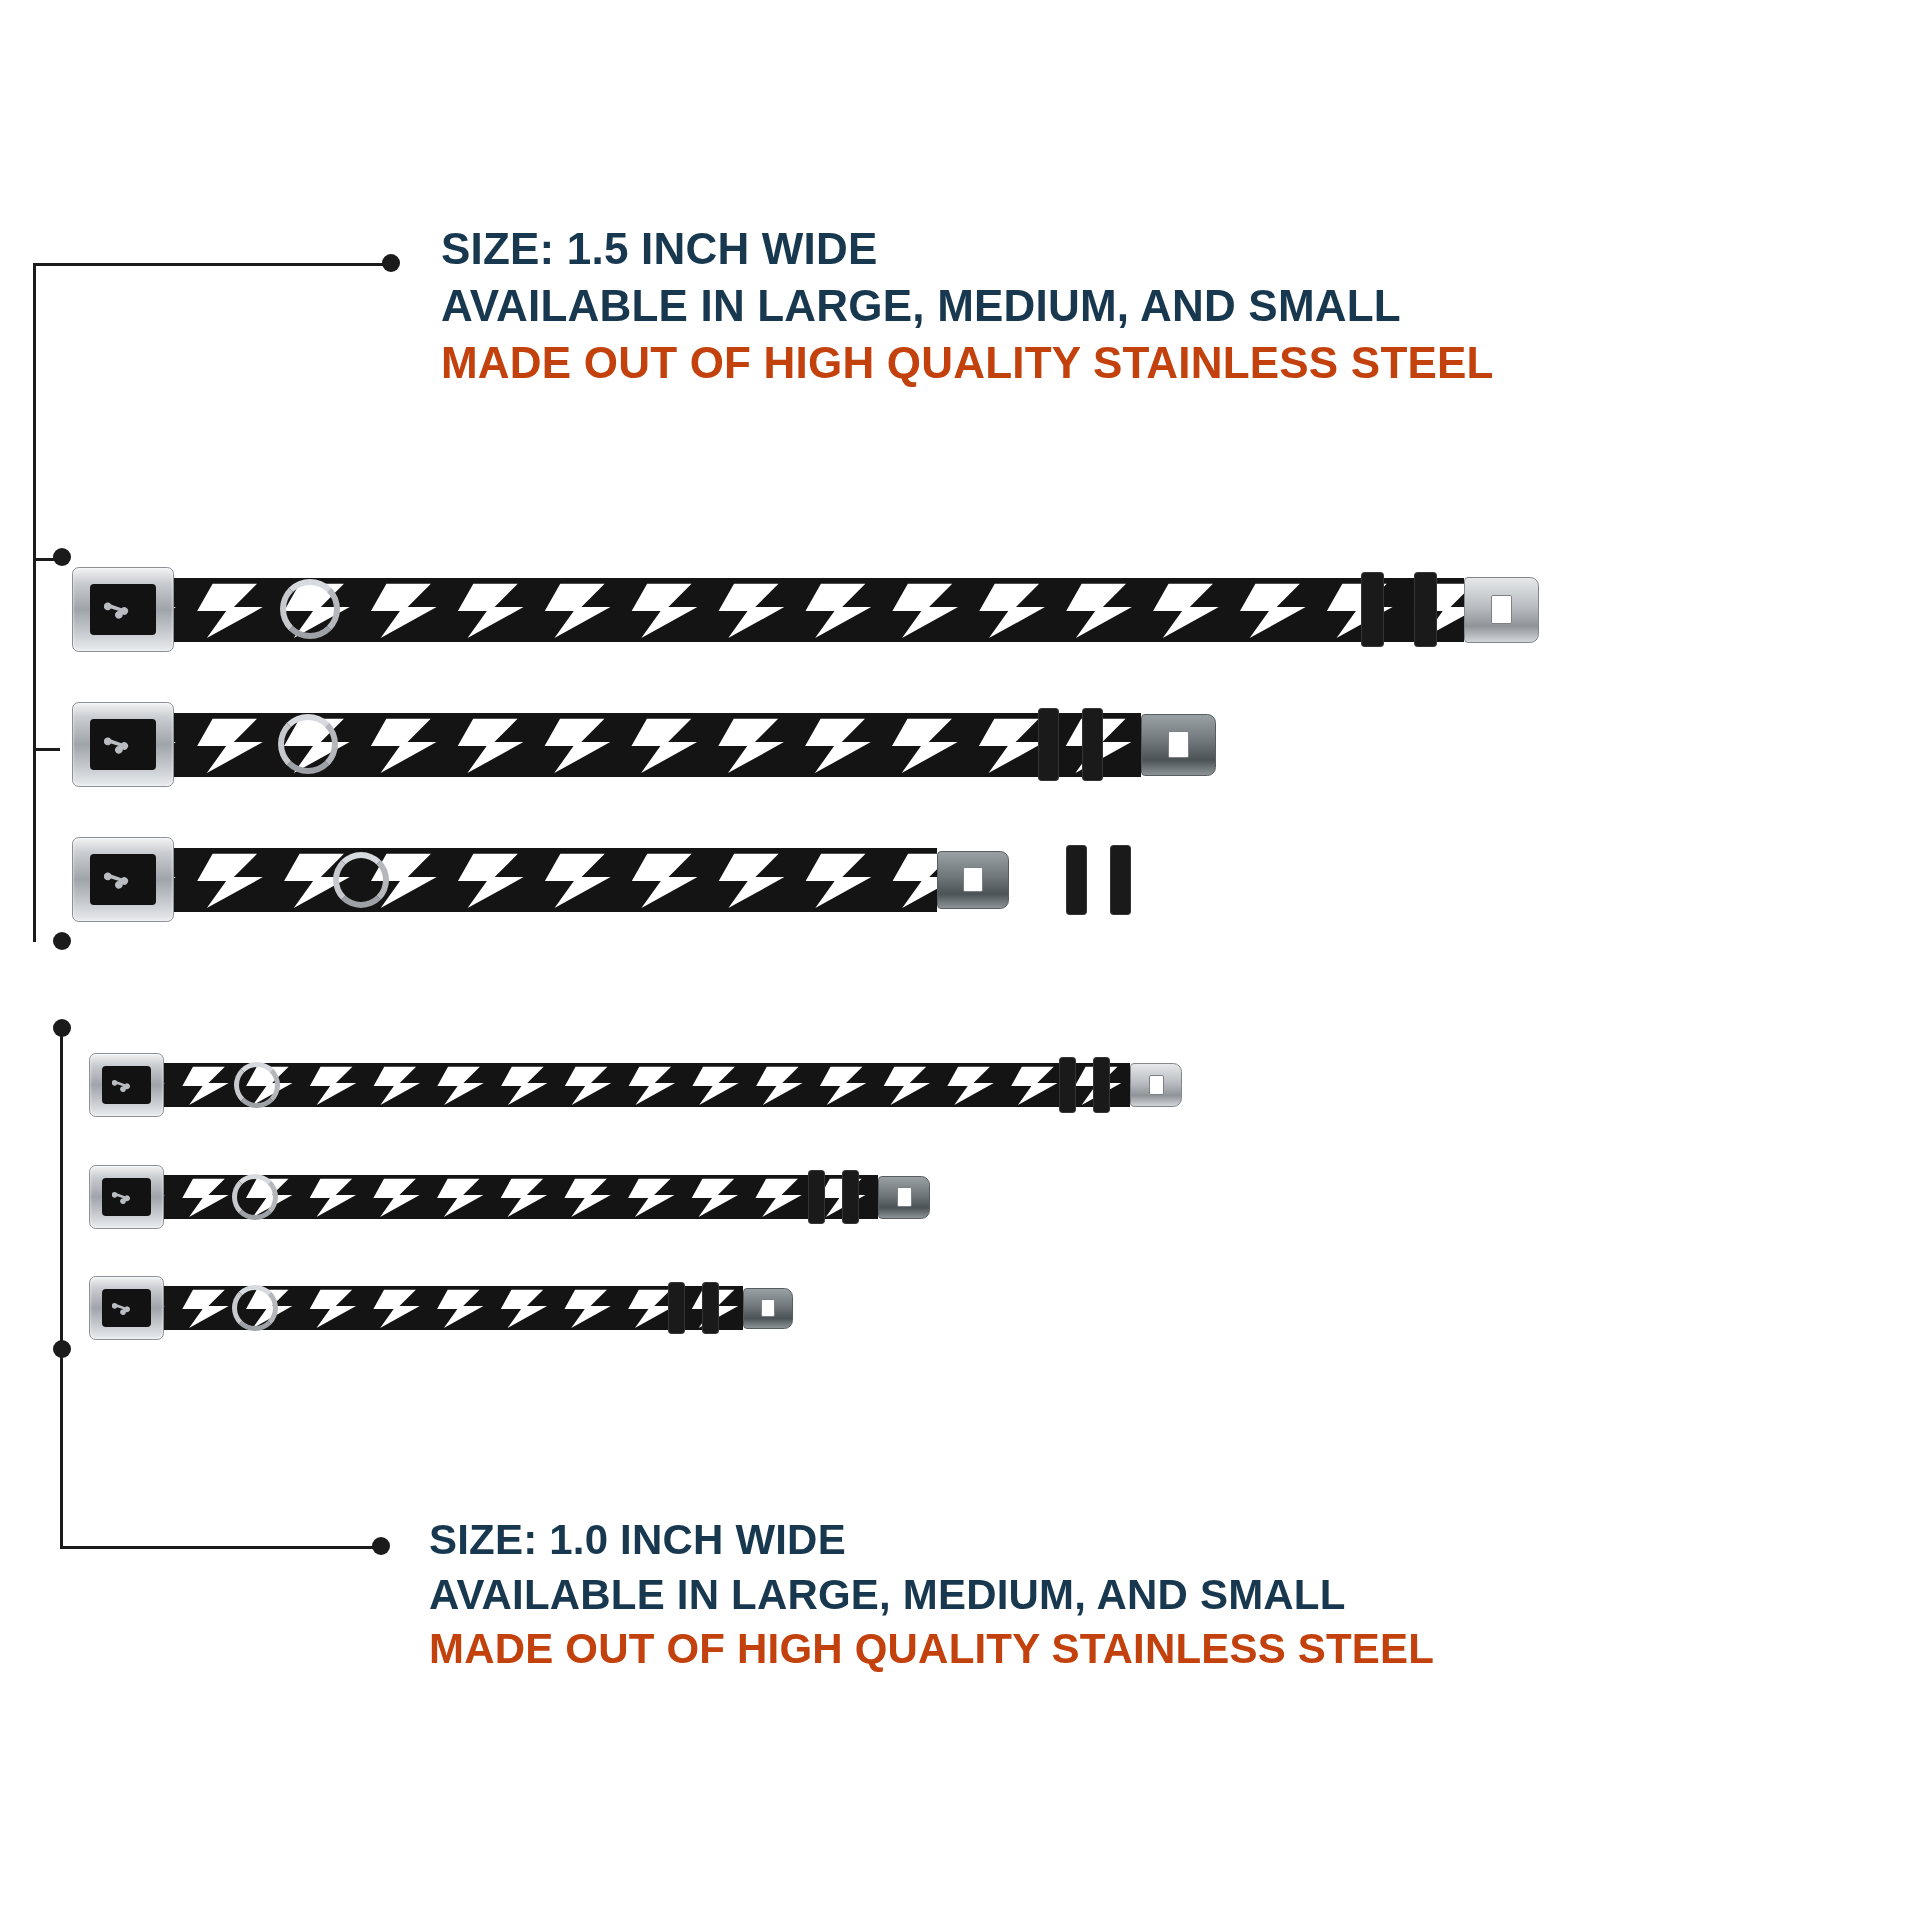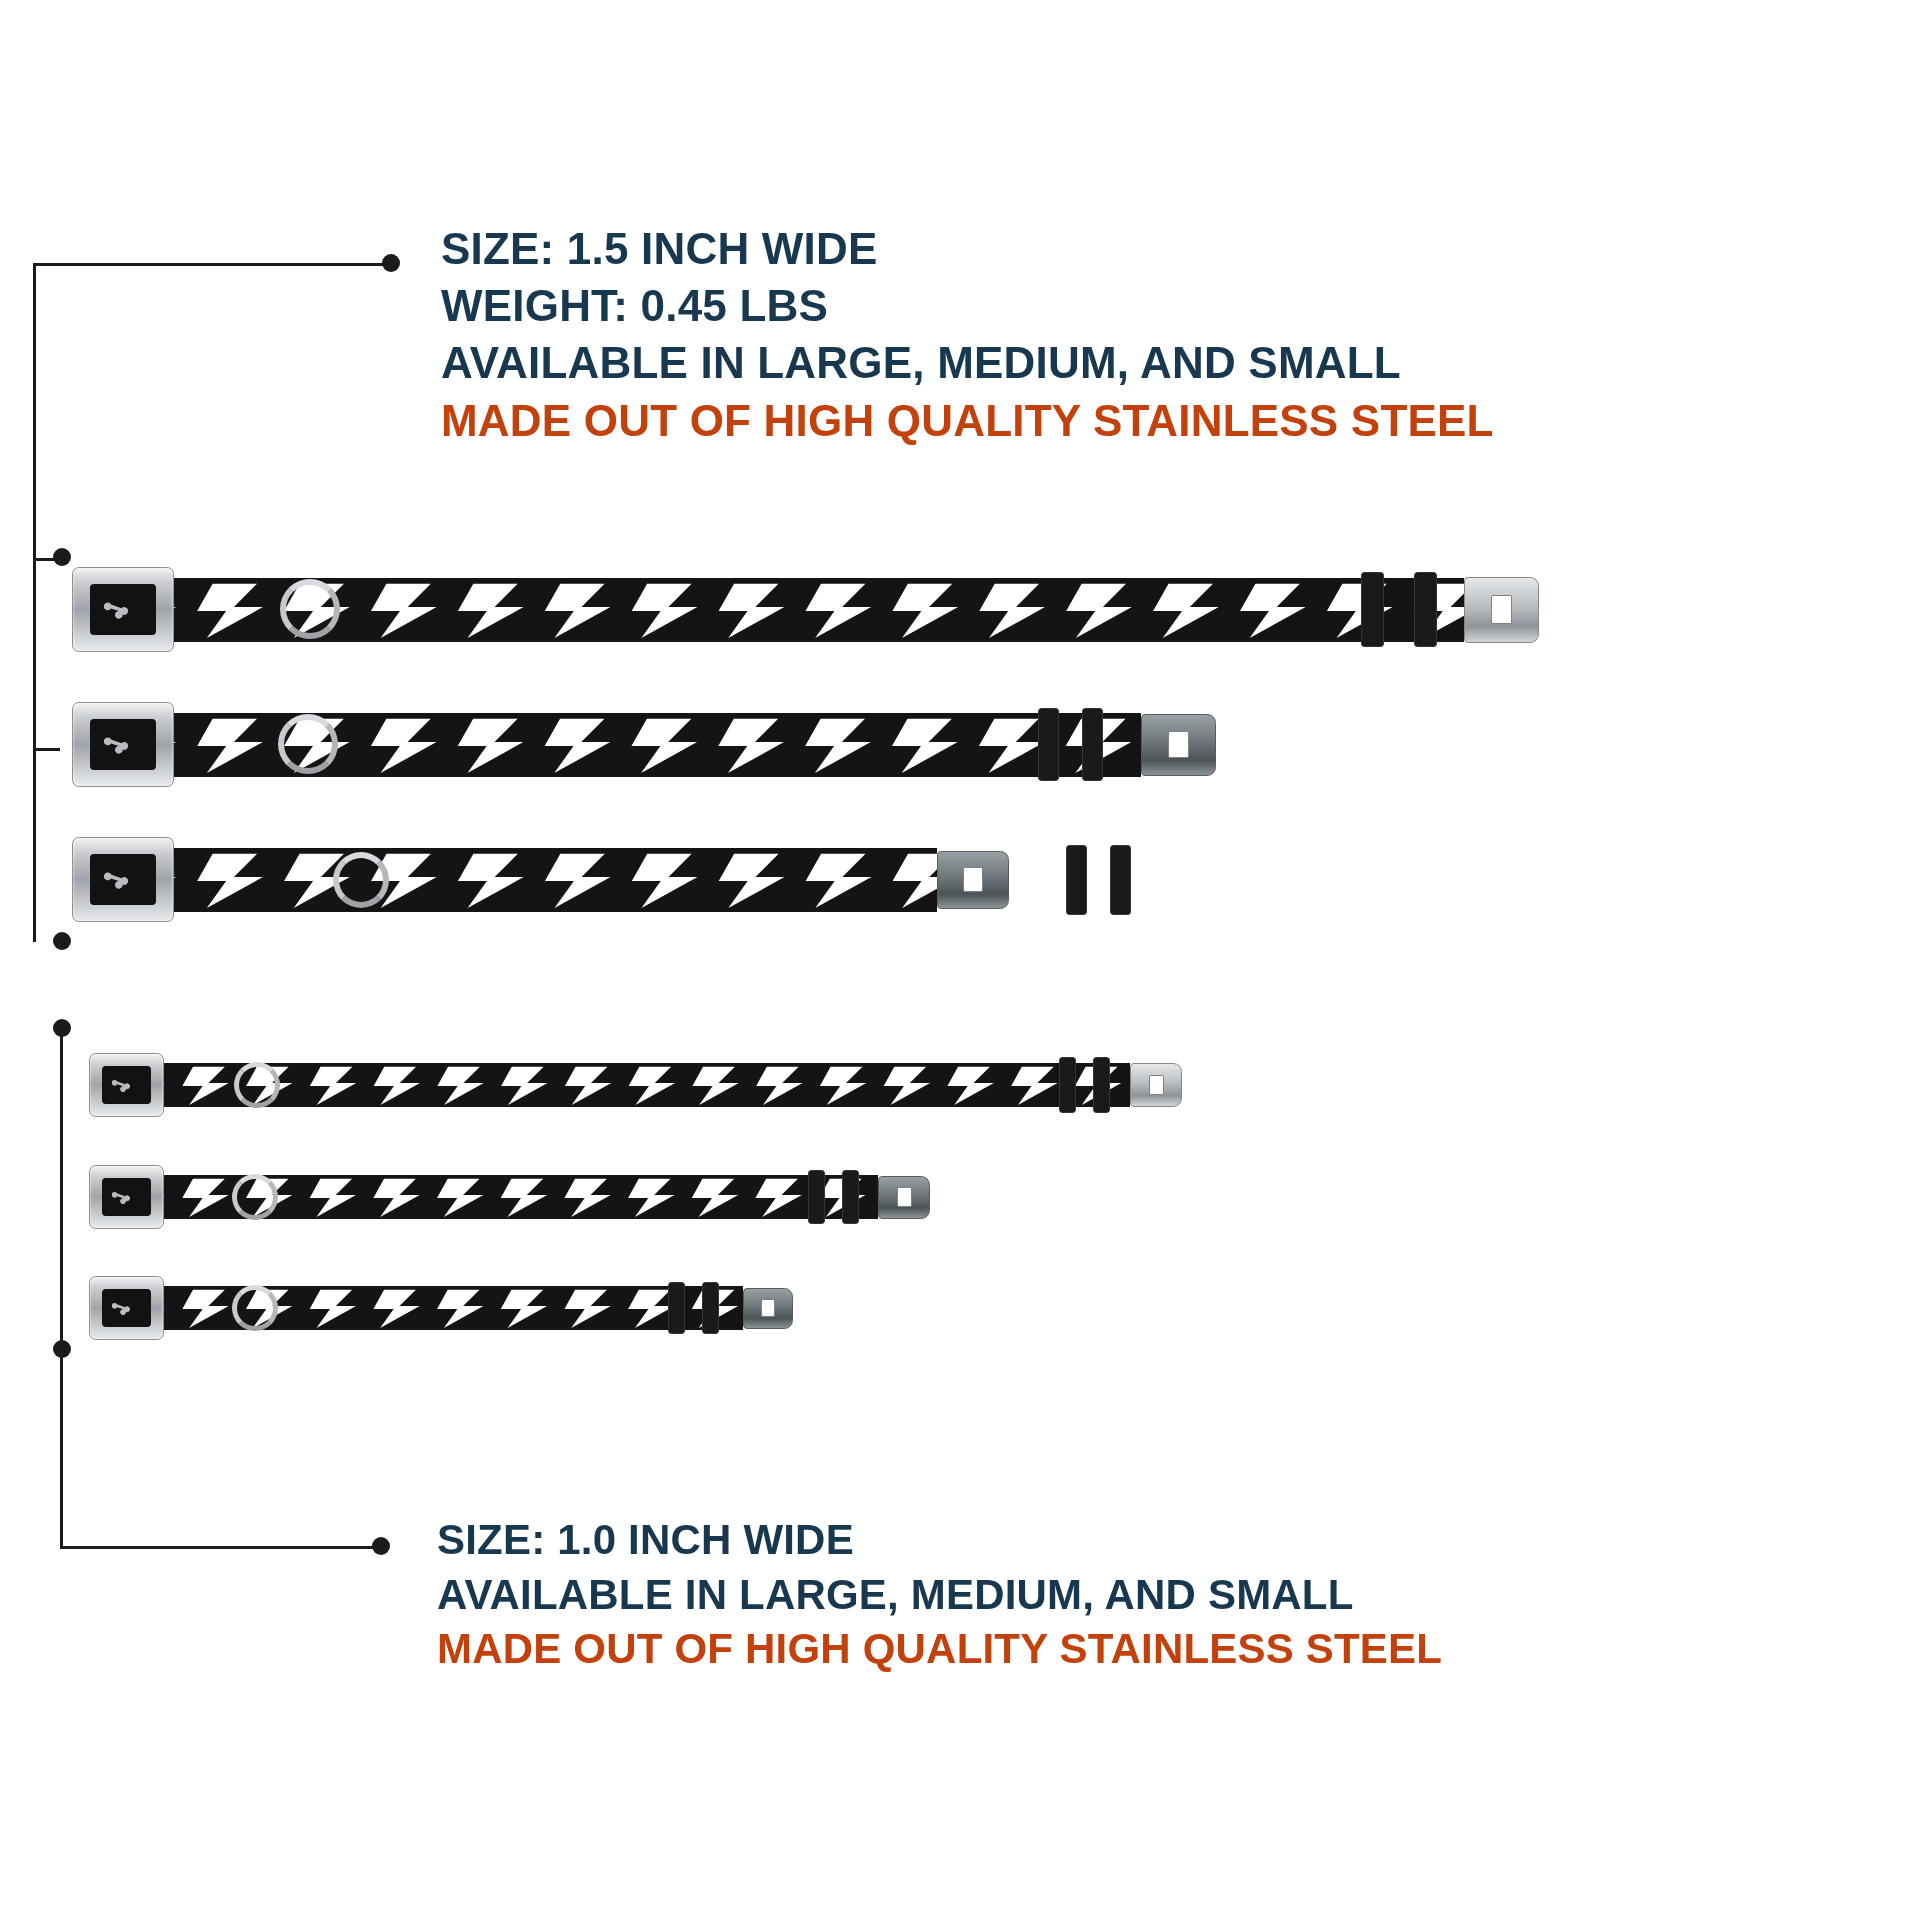--- a/index.html
+++ b/index.html
@@ -30,21 +30,21 @@
   .spec-line {
     font-weight: bold;
     letter-spacing: 0.2px;
     white-space: nowrap;
   }
   .spec-dark { color: #18384f; }
   .spec-blue { color: #c2410c; }
 
   #spec-top { left: 429px; top: 220px; }
   #spec-top .spec-line { font-size: 44px; }
-  #spec-bottom { left: 417px; top: 1513px; margin-left: 8px; }
+  #spec-bottom { left: 417px; top: 1513px; }
   #spec-bottom .spec-line { font-size: 42px; }
 
   
   .leader { position: absolute; background: #1b1b1b; }
   .leader-h { height: 2.9px; }
   .leader-v { width: 2.9px; }
   .dot {
     position: absolute;
     width: 18.3px; height: 18.3px;
     border-radius: 50%;
@@ -151,21 +151,20 @@
     border-radius: 1.9px;
   }
 </style>
 </head>
 <body>
 
 <div id="stage">
 
   <div class="spec-block" id="spec-top">
     <div class="spec-line spec-dark">SIZE: 1.5 INCH WIDE</div>
-    <div class="spec-line spec-dark">WEIGHT: 0.45 LBS</div>
     <div class="spec-line spec-dark">AVAILABLE IN LARGE, MEDIUM, AND SMALL</div>
     <div class="spec-line spec-blue">MADE OUT OF HIGH QUALITY STAINLESS STEEL</div>
   </div>
 
   <div class="spec-block" id="spec-bottom">
     <div class="spec-line spec-dark">SIZE: 1.0 INCH WIDE</div>
     <div class="spec-line spec-dark">AVAILABLE IN LARGE, MEDIUM, AND SMALL</div>
     <div class="spec-line spec-blue">MADE OUT OF HIGH QUALITY STAINLESS STEEL</div>
   </div>
 

